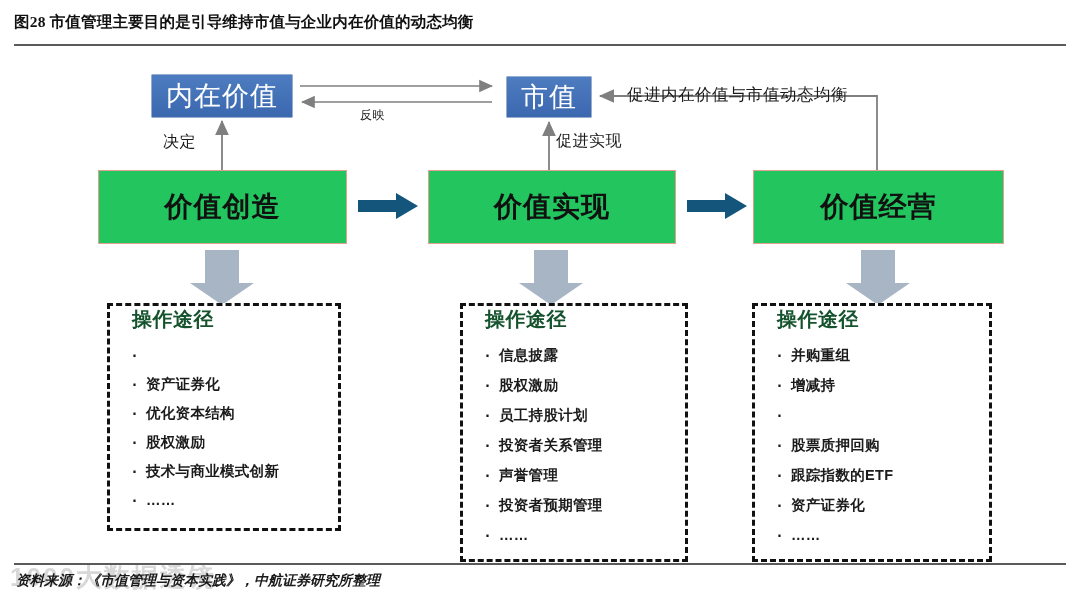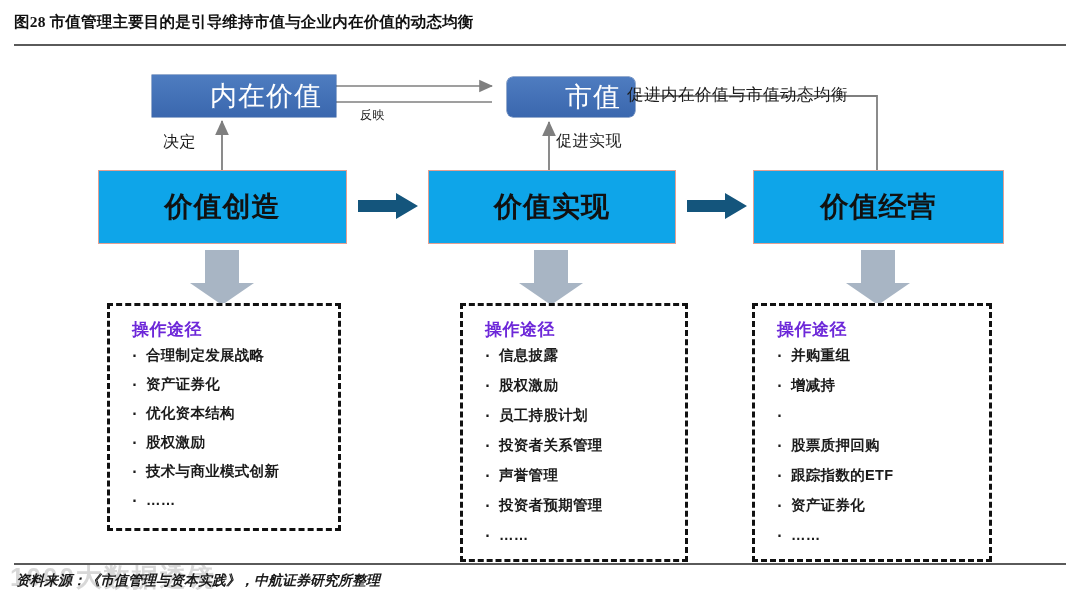--- a/index.html
+++ b/index.html
@@ -39,45 +39,44 @@
     pointer-events:none;
   }
 
   
   .blue-box{
     position:absolute;
     background:linear-gradient(180deg,#4e7cc0 0%,#3a67ae 100%);
     color:#fff;display:flex;align-items:center;justify-content:center;
     font-size:27px;letter-spacing:1px;
     box-shadow:0 0 0 0.5px #2f5a9e;
-    padding-left:44px;
   }
   #box-intrinsic{left:152px;top:75px;width:140px;height:42px;}
-  #box-market{left:507px;top:77px;width:84px;height:40px;border-radius:6px;}
+  #box-market{left:507px;top:77px;width:84px;height:40px;}
 
   
   .main-box{
-    position:absolute;border:1.4px solid #e2a093;background:#0ea5e9;
+    position:absolute;border:1.4px solid #e2a093;background:#22c55e;
     display:flex;align-items:center;justify-content:center;
     font-size:28px;font-weight:bold;letter-spacing:1px;color:#111;
   }
   #box-create{left:98px;top:170px;width:247px;height:72px;}
   #box-realize{left:428px;top:170px;width:246px;height:72px;}
   #box-operate{left:753px;top:170px;width:249px;height:72px;}
 
   
   .path-box{
     position:absolute;border:3px dashed #111;background:#fff;
   }
   #path-1{left:107px;top:303px;width:228px;height:222px;}
   #path-2{left:460px;top:303px;width:222px;height:253px;}
   #path-3{left:752px;top:303px;width:234px;height:253px;}
   .path-title{
-    position:absolute;left:22px;top:12px;
-    color:#6d28d9;font-size:17px;font-weight:bold;letter-spacing:.5px;
+    position:absolute;left:22px;top:0;
+    color:#14532d;font-size:20px;font-weight:bold;letter-spacing:.5px;
   }
   .path-list{
     position:absolute;left:14px;top:42px;right:6px;
     margin:0;padding:0;list-style:none;
   }
   .path-list li{
     display:flex;align-items:flex-start;
     font-size:14.5px;font-weight:bold;color:#1b1b1b;
     line-height:1;margin-bottom:13px;letter-spacing:.3px;
   }
@@ -176,21 +175,20 @@
   </div>
   <div class="main-box" id="box-operate">
     <span>价值经营</span>
   </div>
 
   <div class="path-box" id="path-1">
     <div class="path-title">操作途径</div>
     <ul class="path-list">
         <li>
           <span class="bullet">·</span>
-          <span class="txt">合理制定发展战略</span>
         </li>
         <li>
           <span class="bullet">·</span>
           <span class="txt">资产证券化</span>
         </li>
         <li>
           <span class="bullet">·</span>
           <span class="txt">优化资本结构</span>
         </li>
         <li>

